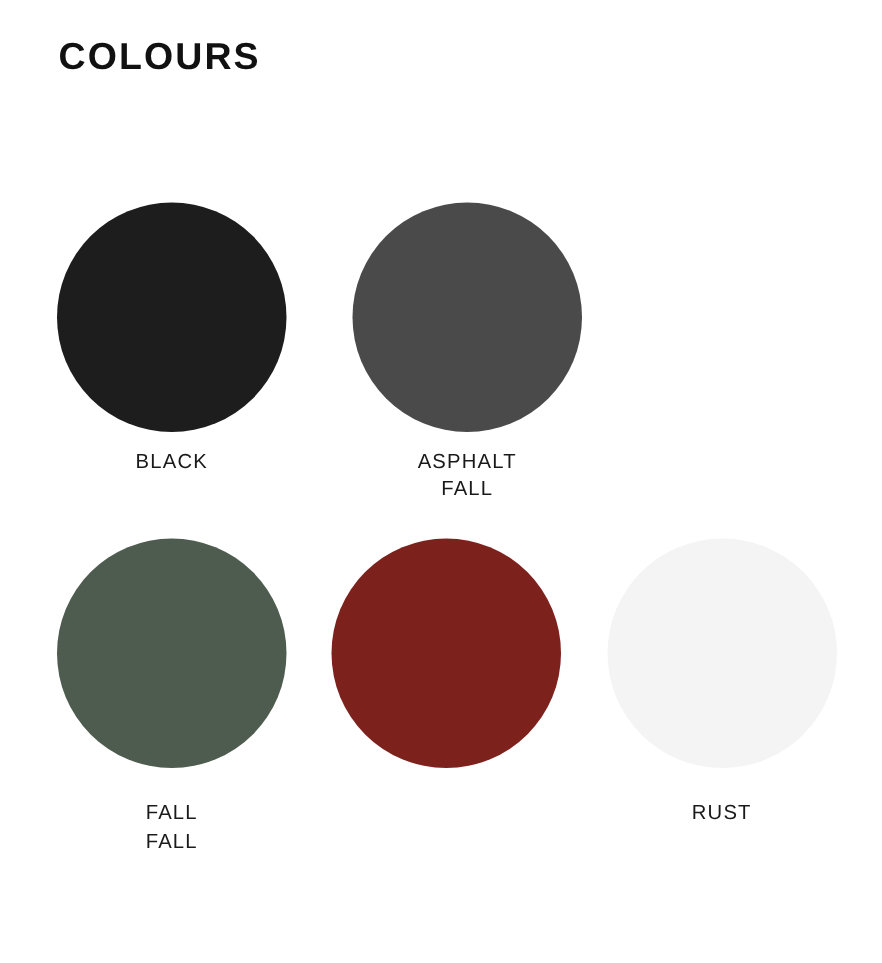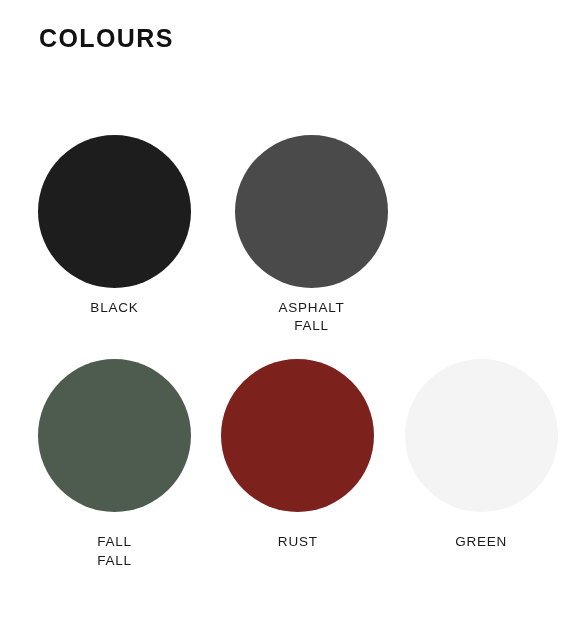--- a/index.html
+++ b/index.html
@@ -103,24 +103,23 @@
       <div class="swatch-cell">
         <span class="swatch-disc" style="background: rgb(77, 92, 78);"></span>
         <span class="swatch-label">
           <span>FALL</span><br>
           <span>FALL</span>
         </span>
       </div>
 
       <div class="swatch-cell">
         <span class="swatch-disc" style="background: rgb(125, 33, 29);"></span>
-        <span class="swatch-label">RUST</span>
       </div>
 
       <div class="swatch-cell">
         <span class="swatch-disc" style="background: rgb(244, 244, 244);"></span>
-        <span class="swatch-label">GREEN</span>
+        <span class="swatch-label">RUST</span>
       </div>
 
     </div>
 
   </div>
 </div>
 
 </body></html>

